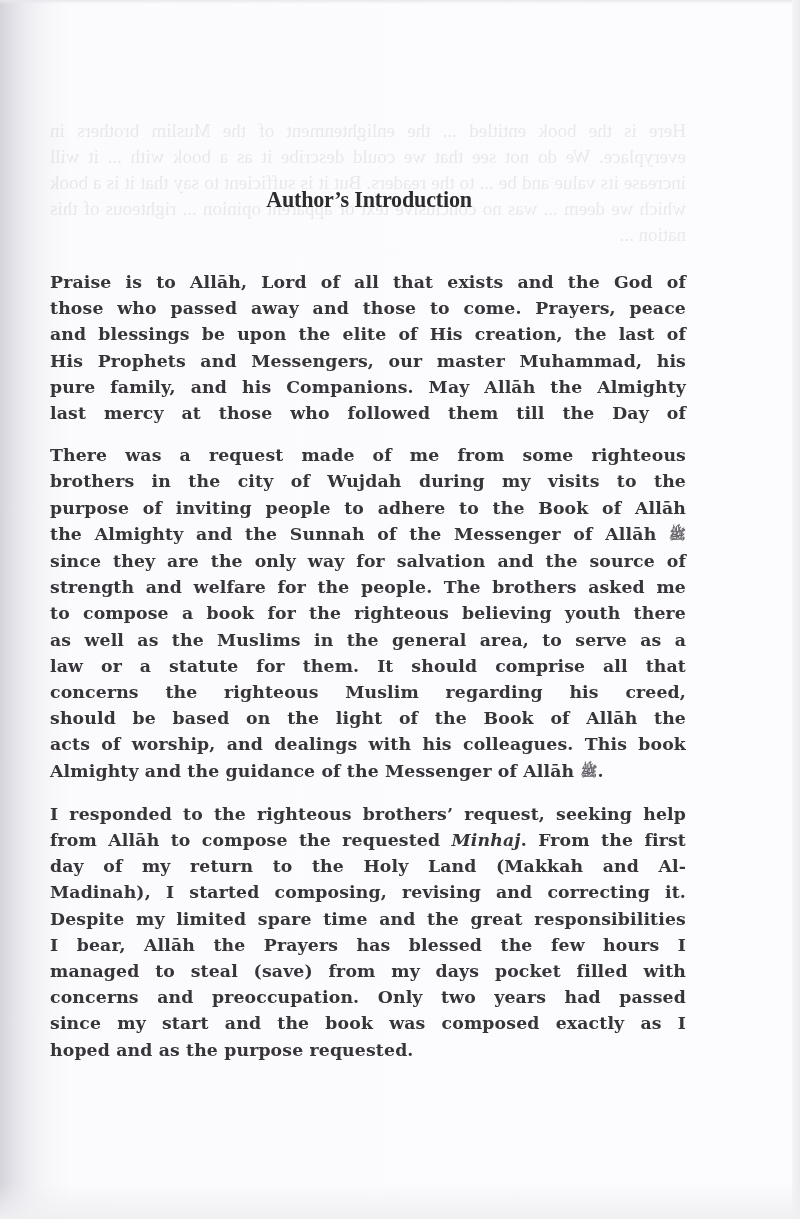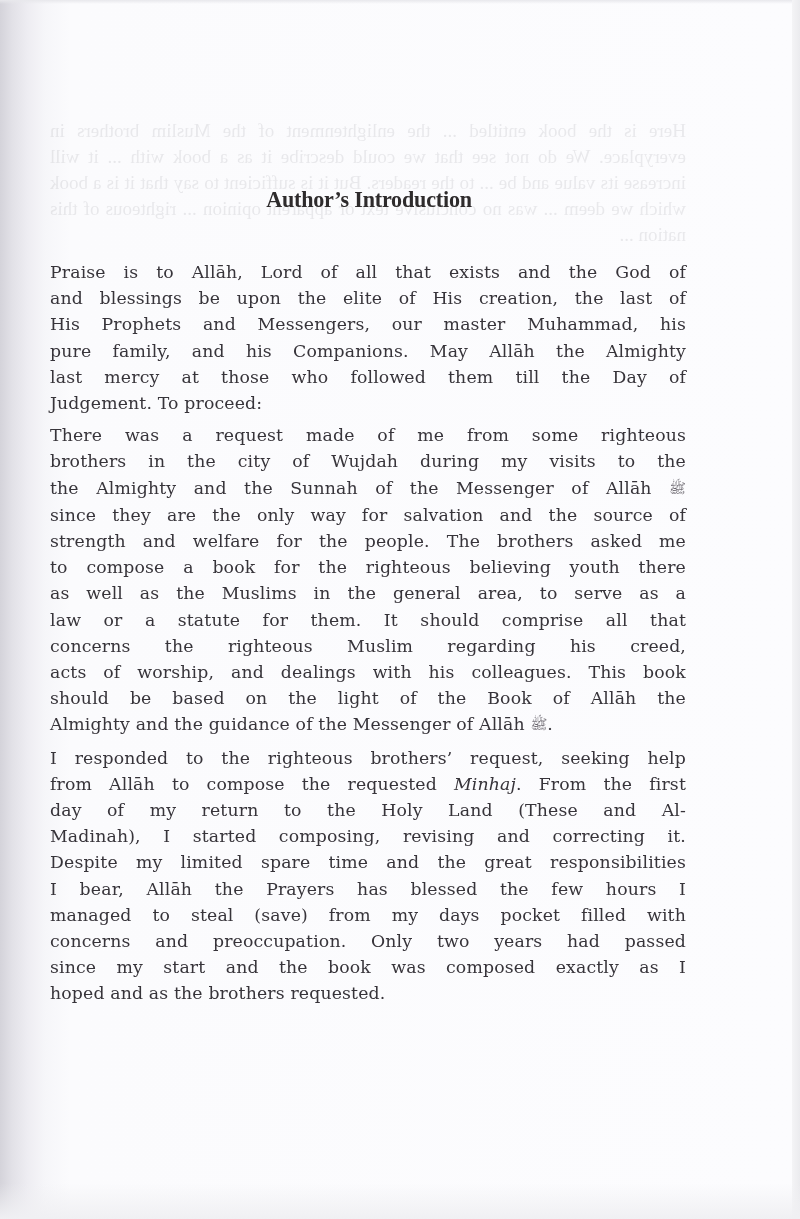--- a/index.html
+++ b/index.html
@@ -77,21 +77,22 @@
       top: 253px;
       width: 636px;
       color: #37343a;
       font-family: "DejaVu Serif", serif;
       font-size: 17.3px;
       line-height: 26.2px;
       text-align: justify;
       letter-spacing: 0.15px;
     }
     .para {
-      margin: 6px 0 6px 0;
+      margin: 16px 0 6px 0;
+      font-weight: bold;
     }
     .line {
       display: block;
       text-align: justify;
       text-align-last: justify;
       white-space: nowrap;
       overflow: visible;
     }
     .line.last {
       text-align-last: left;
@@ -115,49 +116,50 @@
   <div class="bottom-edge"></div>
 
   <div class="showthrough">Here is the book entitled ... the enlightenment of the Muslim brothers in everyplace. We do not see that we could describe it as a book with ... it will increase its value and be ... to the readers. But it is sufficient to say that it is a book which we deem ... was no conclusive text or apparent opinion ... righteous of this nation ...</div>
 
   <h1 class="title">Author’s Introduction</h1>
 
   <div class="body-text">
 
     <div class="para">
       <span class="line">Praise is to Allāh, Lord of all that exists and the God of</span>
+      <span class="line">those who passed away and those to come. Prayers, peace</span>
       <span class="line">and blessings be upon the elite of His creation, the last of</span>
       <span class="line">His Prophets and Messengers, our master Muhammad, his</span>
       <span class="line">pure family, and his Companions. May Allāh the Almighty</span>
       <span class="line">last mercy at those who followed them till the Day of</span>
-      <span class="line last">Judgement. To proceed:</span>
     </div>
 
     <div class="para">
       <span class="line">There was a request made of me from some righteous</span>
       <span class="line">brothers in the city of Wujdah during my visits to the</span>
+      <span class="line">purpose of inviting people to adhere to the Book of Allāh</span>
       <span class="line"><span>the Almighty and the Sunnah of the Messenger of Allāh</span> <span class="salutation">ﷺ</span></span>
       <span class="line">since they are the only way for salvation and the source of</span>
       <span class="line">strength and welfare for the people. The brothers asked me</span>
       <span class="line">to compose a book for the righteous believing youth there</span>
       <span class="line">as well as the Muslims in the general area, to serve as a</span>
       <span class="line">law or a statute for them. It should comprise all that</span>
       <span class="line">concerns the righteous Muslim regarding his creed,</span>
+      <span class="line">should be based on the light of the Book of Allāh the</span>
       <span class="line">acts of worship, and dealings with his colleagues. This book</span>
-      <span class="line">should be based on the light of the Book of Allāh the</span>
       <span class="line last"><span>Almighty and the guidance of the Messenger of Allāh</span> <span class="salutation">ﷺ</span><span>.</span></span>
     </div>
 
     <div class="para">
       <span class="line">I responded to the righteous brothers’ request, seeking help</span>
       <span class="line"><span>from Allāh to compose the requested</span> <span class="italic">Minhaj</span><span>. From the first</span></span>
-      <span class="line">day of my return to the Holy Land (These and Al-</span>
+      <span class="line">day of my return to the Holy Land (Makkah and Al-</span>
       <span class="line">Madinah), I started composing, revising and correcting it.</span>
       <span class="line">Despite my limited spare time and the great responsibilities</span>
       <span class="line">I bear, Allāh the Prayers has blessed the few hours I</span>
       <span class="line">managed to steal (save) from my days pocket filled with</span>
       <span class="line">concerns and preoccupation. Only two years had passed</span>
       <span class="line">since my start and the book was composed exactly as I</span>
-      <span class="line last">hoped and as the brothers requested.</span>
+      <span class="line last">hoped and as the purpose requested.</span>
     </div>
 
   </div>
 </div>
 
 </body></html>

